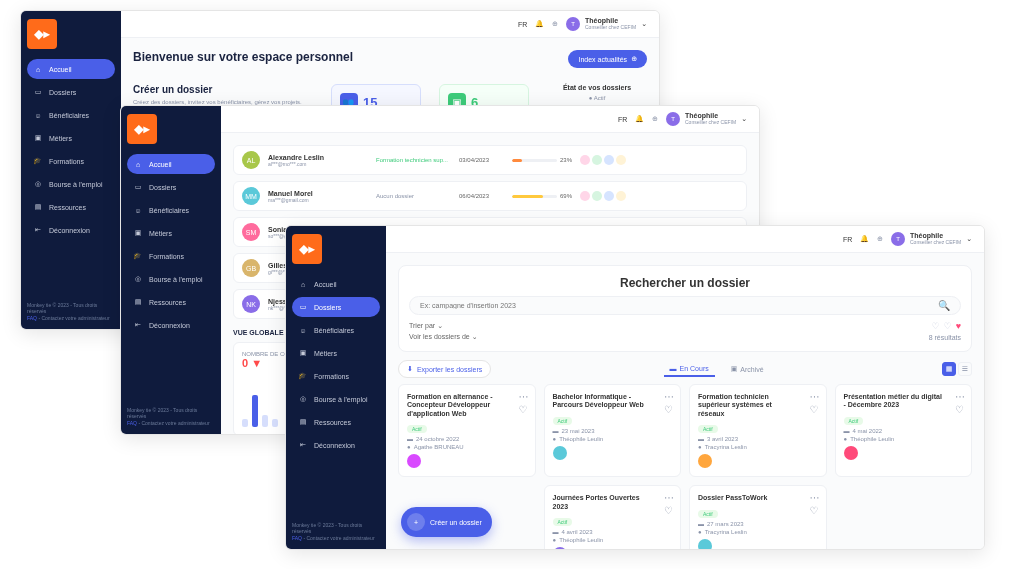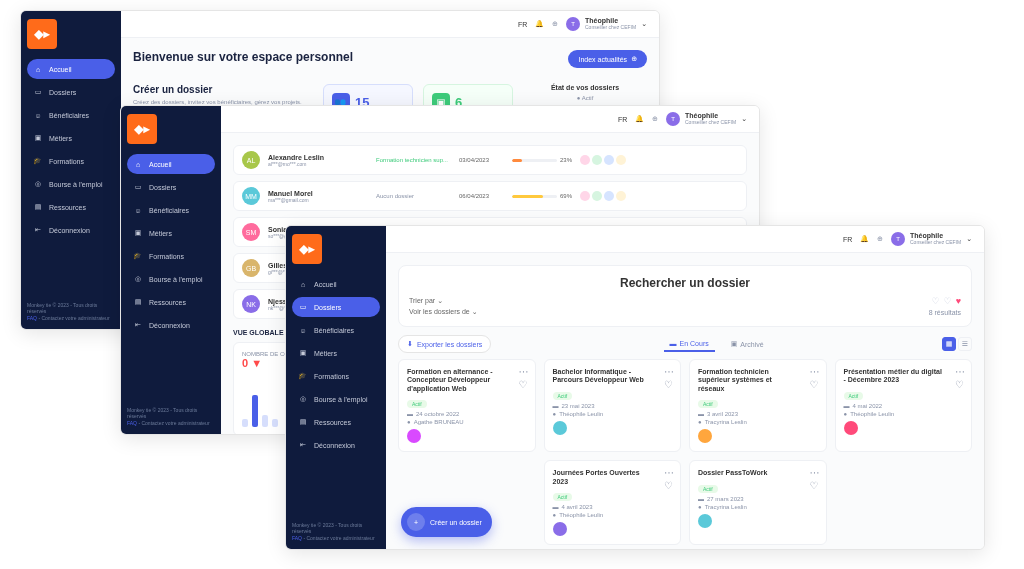--- a/index.html
+++ b/index.html
@@ -29,21 +29,21 @@
 .avatar { width: 14px; height: 14px; border-radius: 50%; background: #8a6de8; display: inline-flex; align-items: center; justify-content: center; color: #fff; font-size: 6px; }
 .user-info { line-height: 1.1; }
 .user-name { font-weight: 600; font-size: 7px; }
 .user-role { font-size: 5px; color: #8a93a8; }
 
 .content { padding: 12px; flex: 1; overflow: hidden; }
 .content h1 { font-size: 12px; font-weight: 600; margin-bottom: 8px; color: #1a2340; }
 .content h2 { font-size: 10px; font-weight: 600; margin-bottom: 4px; color: #1a2340; }
 .subtitle { font-size: 6px; color: #8a93a8; margin-bottom: 10px; }
 
-.row { display: flex; gap: 10px; }
+.row { display: flex; gap: 18px; }
 
 .stat-card { border: 1px solid #eef0f4; border-radius: 6px; padding: 8px; background: #fff; }
 .stat-card.blue { border-color: #d6defc; background: #f5f7ff; }
 .stat-card.green { border-color: #d6f5e0; background: #f5fff8; }
 .stat-num { font-size: 13px; font-weight: 700; }
 .stat-label { font-size: 7px; color: #8a93a8; }
 .stat-icon { width: 18px; height: 18px; border-radius: 4px; display: inline-flex; align-items: center; justify-content: center; margin-right: 5px; }
 .stat-icon.blue { background: #4a5fe8; color: #fff; }
 .stat-icon.green { background: #3dcb7a; color: #fff; }
 .mini-avatars { display: flex; gap: 2px; margin-top: 4px; }
@@ -446,20 +446,24 @@
         <div class="user-info">
             <div class="user-name">Théophile</div>
             <div class="user-role">Conseiller chez CEFIM</div>
           </div>
         <span>⌄</span>
       </div>
     </div>
     <div class="content">
       <div class="search-box">
         <div class="search-title">Rechercher un dossier</div>
+        <div style="position:relative;">
+          <input class="search-input" placeholder="Ex: campagne d'insertion 2023" style="">
+          <span style="position:absolute;right:10px;top:4px;color:#8a93a8;">🔍</span>
+        </div>
         <div class="filter-row">
           <div style="display:flex;flex-direction:column;gap:3px;">
             <span class="dropdown"><span>Trier par</span> ⌄</span>
             <span class="dropdown"><span>Voir les dossiers de</span> ⌄</span>
           </div>
           <div style="display:flex;flex-direction:column;align-items:flex-end;gap:3px;">
             <div class="heart-icons">
                 <span class="h1">♡</span>
                 <span class="h2">♡</span>
                 <span class="h3">♥</span>

